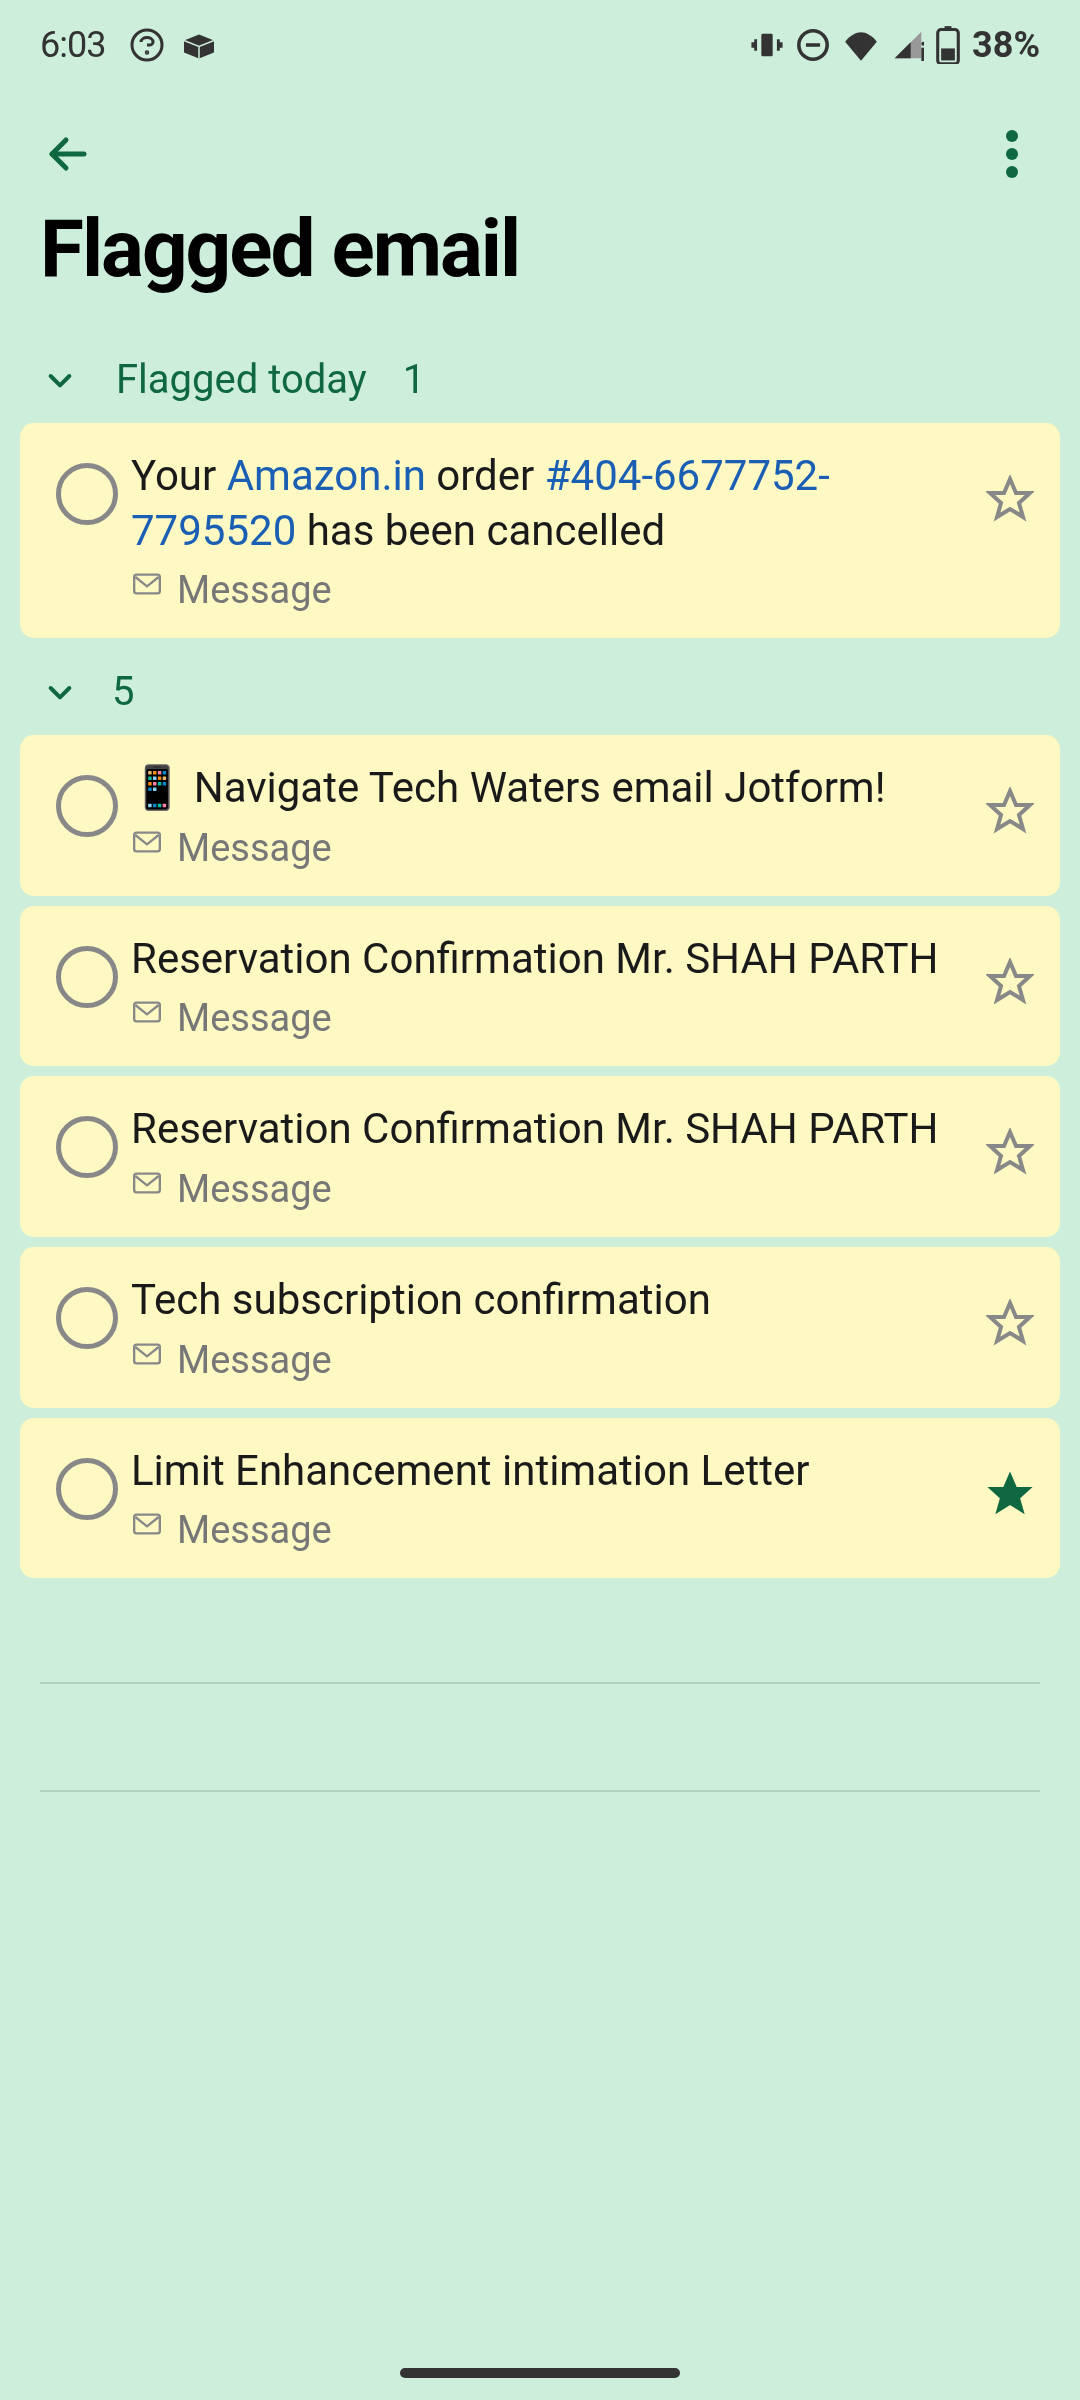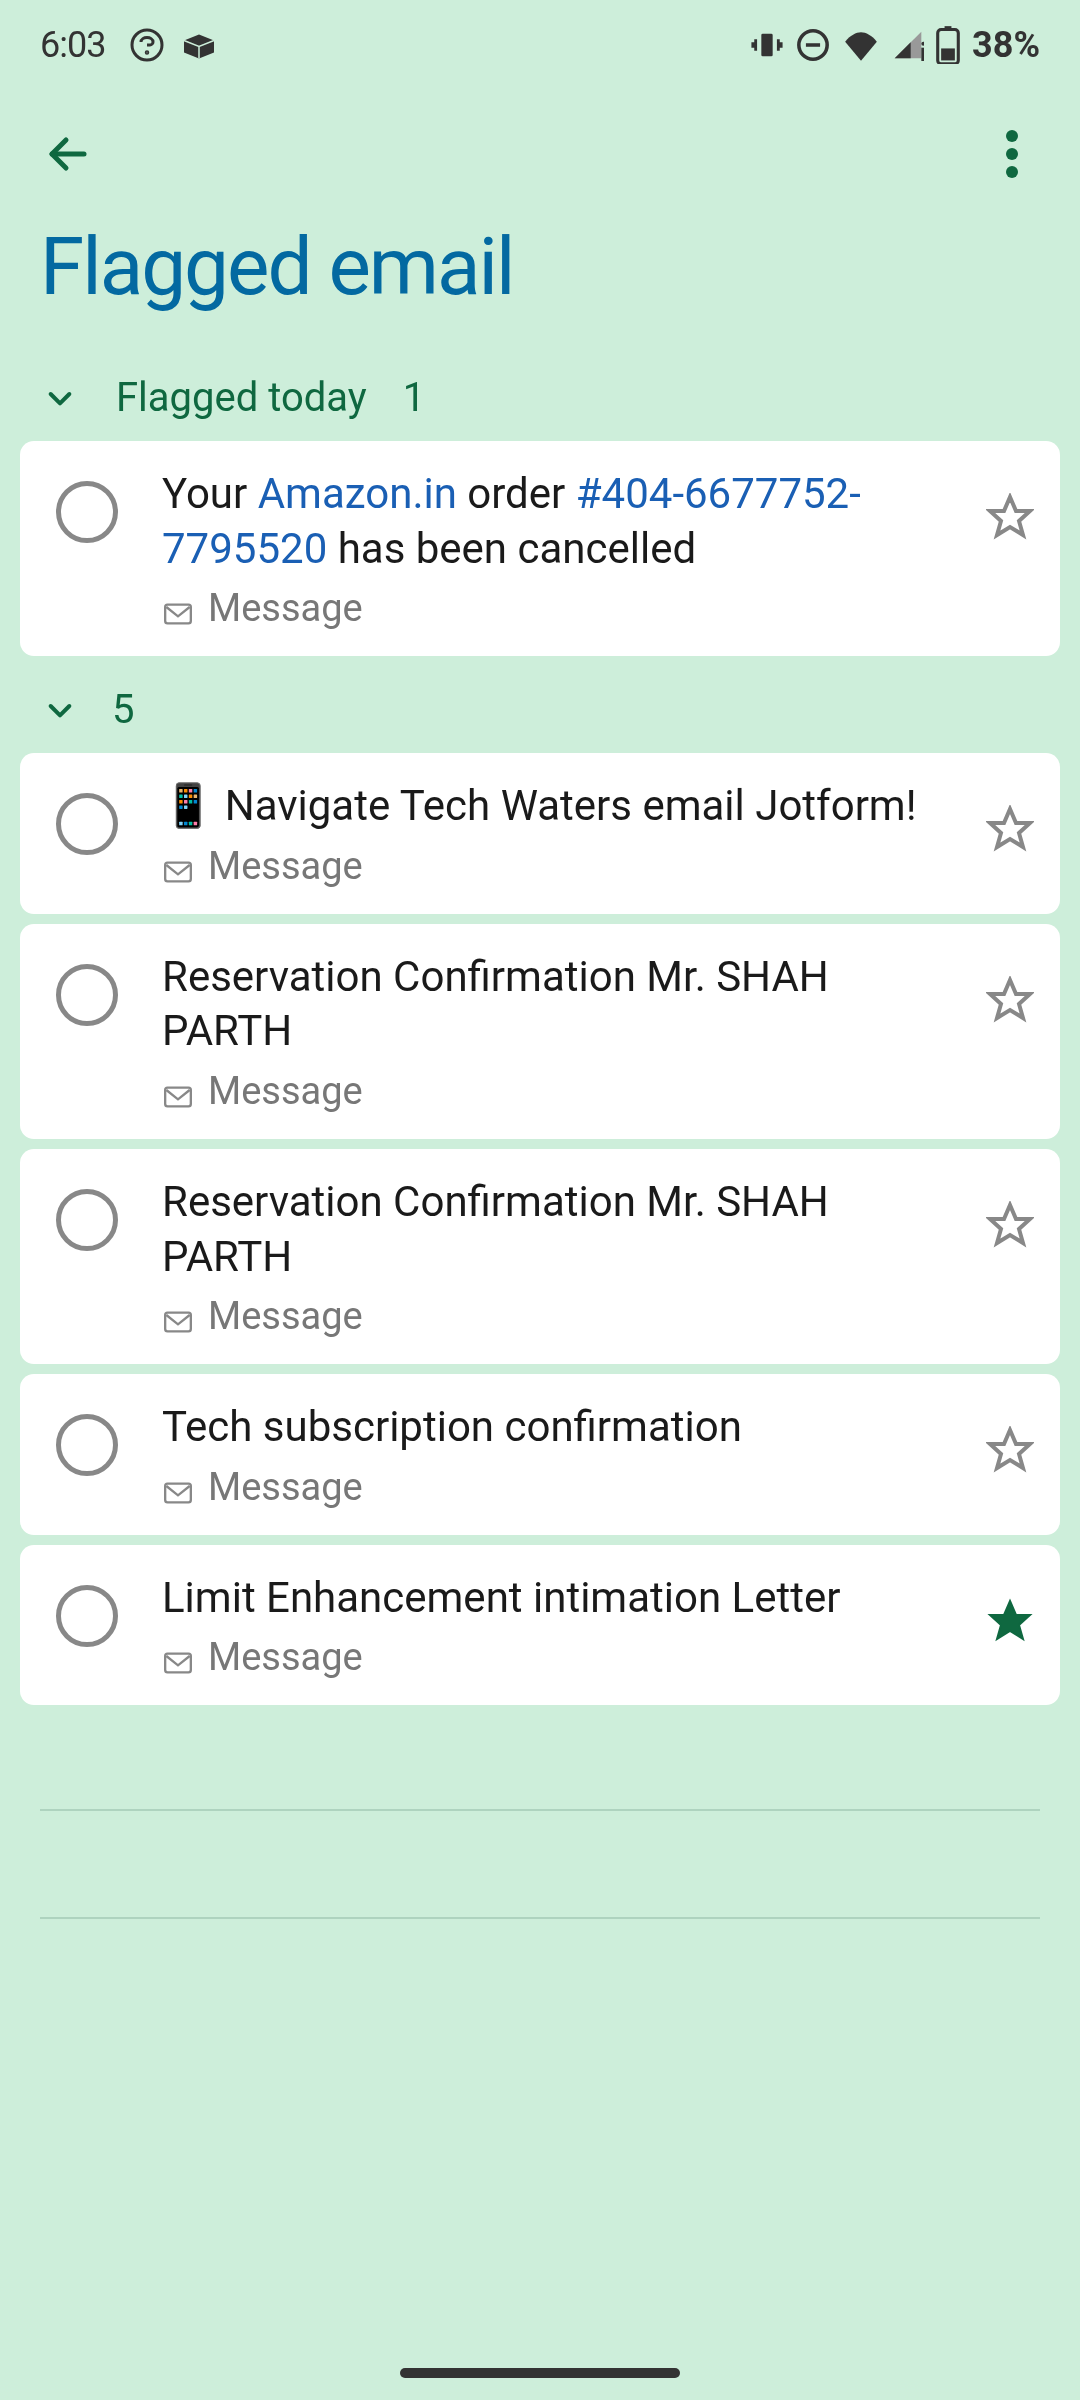--- a/index.html
+++ b/index.html
@@ -61,24 +61,24 @@
     }
     .back-button, .menu-button {
       width: 56px;
       height: 56px;
       display: flex;
       align-items: center;
       justify-content: center;
     }
     .page-title {
       font-size: 80px;
-      font-weight: 400;
-      color: #0369a1;
+      font-weight: 700;
+      color: #000000;
       letter-spacing: -2px;
-      margin-top: 26px;
+      margin-top: 8px;
       margin-bottom: 40px;
     }
     
     
     .group-header {
       display: flex;
       align-items: center;
       gap: 40px;
       padding: 20px 44px;
       color: #0f6840;
@@ -97,27 +97,27 @@
     }
     .group-count {
       margin-left: -4px;
     }
     
     
     .task-list {
       padding: 0 20px;
     }
     .task-card {
-      background: #ffffff;
+      background: #fef9c3;
       border-radius: 14px;
       margin-bottom: 10px;
       padding: 26px 24px 26px 36px;
       display: flex;
       align-items: flex-start;
-      gap: 44px;
+      gap: 13px;
     }
     .task-checkbox {
       width: 62px;
       height: 62px;
       border-radius: 50%;
       border: 5px solid #888;
       flex-shrink: 0;
       margin-top: 14px;
     }
     .task-content {
@@ -128,21 +128,21 @@
       font-size: 42px;
       color: #1a1a1a;
       line-height: 1.3;
       margin-bottom: 10px;
     }
     .task-title .link {
       color: #1a5fb4;
     }
     .task-meta {
       display: flex;
-      align-items: flex-end;
+      align-items: flex-start;
       gap: 14px;
       color: #777;
       font-size: 38px;
     }
     .meta-icon {
       width: 32px;
       height: 32px;
       display: flex;
       align-items: center;
       justify-content: center;

